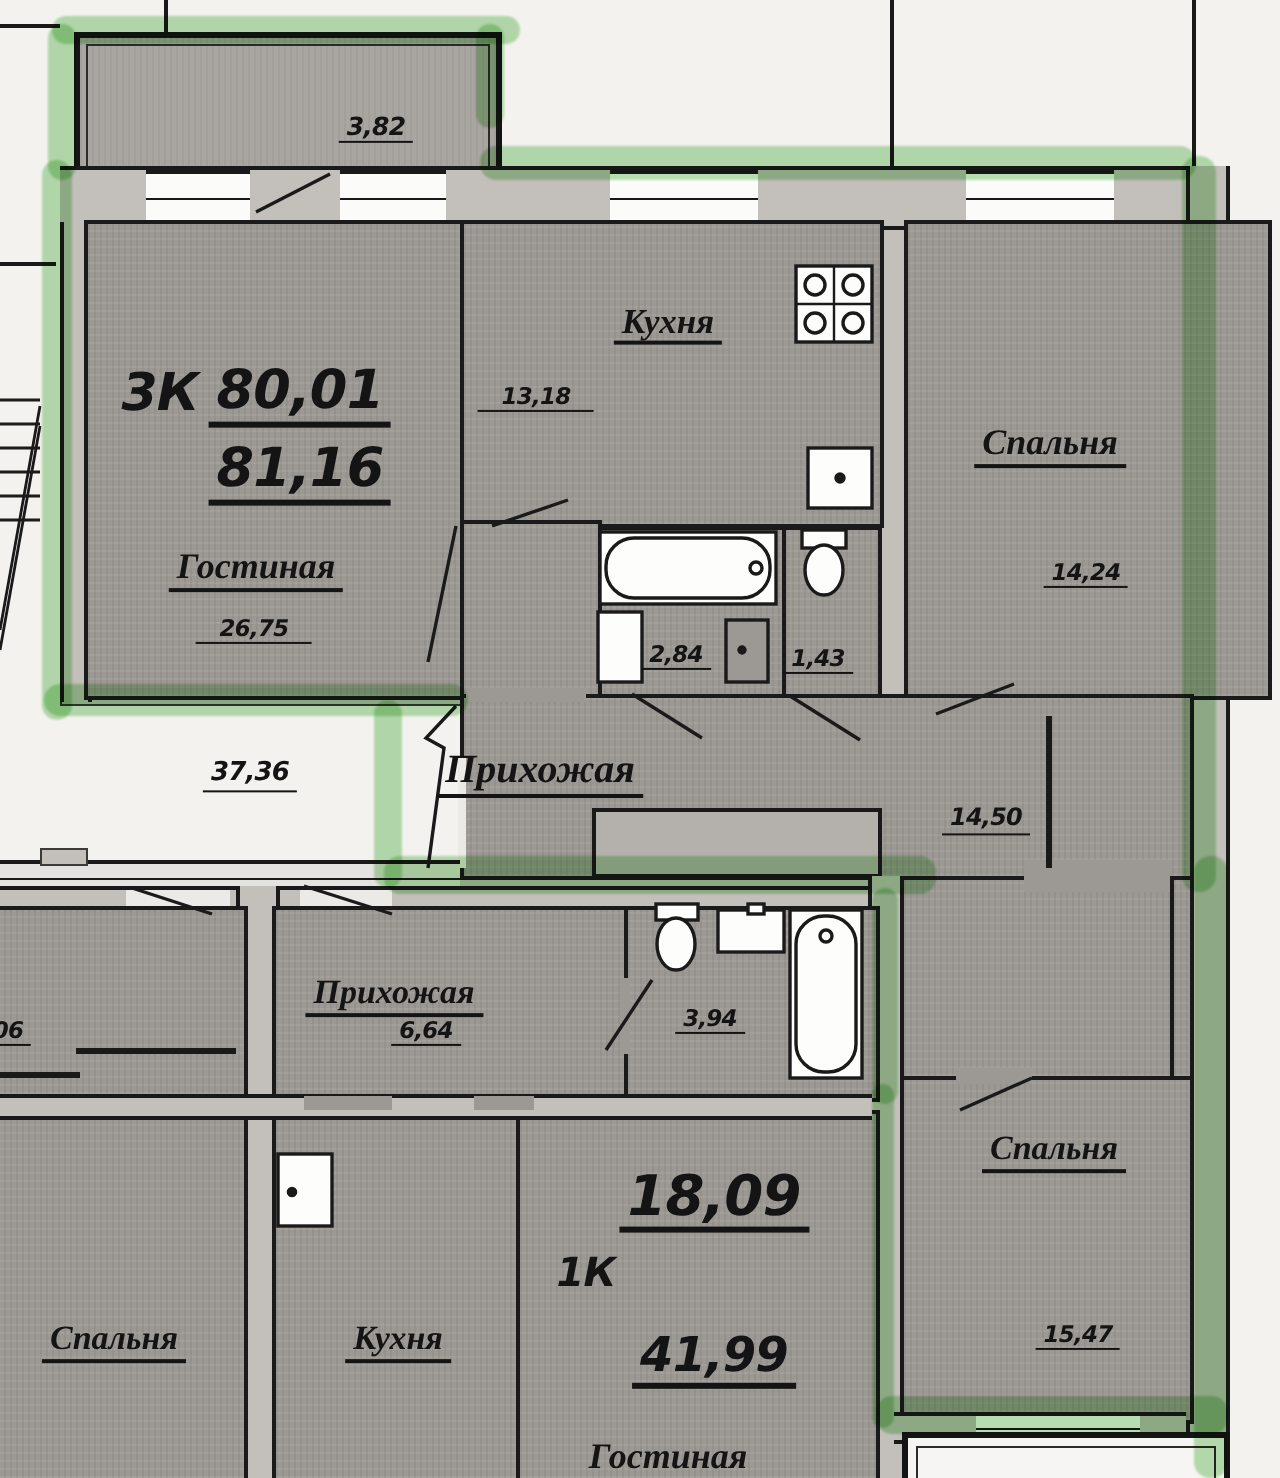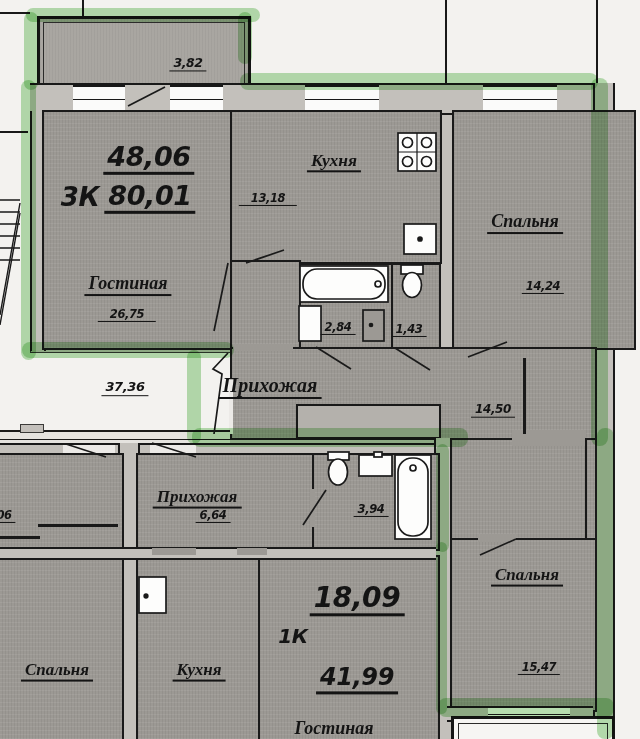--- a/index.html
+++ b/index.html
@@ -179,43 +179,43 @@
   <div class="hl" style="left:21px;top:80px;width:15px;height:280px;"></div>
   <div class="hl" style="left:22px;top:342px;width:212px;height:16px;"></div>
   <div class="hl" style="left:187px;top:350px;width:14px;height:94px;"></div>
   <div class="hl" style="left:192px;top:428px;width:276px;height:19px;"></div>
   <div class="hl" style="left:436px;top:444px;width:13px;height:108px;"></div>
   <div class="hl" style="left:436px;top:542px;width:11px;height:172px;"></div>
   <div class="hl" style="left:438px;top:698px;width:176px;height:19px;"></div>
 
   <div class="num" style="left:188px;top:64px;font-size:12.5px;border-bottom-width:1.5px;">3,82</div>
 
-  <div class="num" style="left:149px;top:159px;font-size:27px;border-bottom-width:3px;">48,06</div>
   <div class="num nounder" style="left:80px;top:198px;font-size:26px;">3К</div>
   <div class="num" style="left:150px;top:198px;font-size:27px;border-bottom-width:3px;">80,01</div>
+  <div class="num" style="left:150px;top:237px;font-size:27px;border-bottom-width:3px;">81,16</div>
   <div class="lbl" style="left:128px;top:285px;font-size:18px;">Гостиная</div>
   <div class="num wide" style="left:127px;top:315px;font-size:11.5px;border-bottom-width:1.5px;">26,75</div>
 
   <div class="lbl" style="left:334px;top:162px;font-size:17.5px;">Кухня</div>
   <div class="num wide" style="left:268px;top:199px;font-size:11.5px;border-bottom-width:1.5px;">13,18</div>
 
   <div class="lbl" style="left:525px;top:223px;font-size:18px;">Спальня</div>
   <div class="num" style="left:543px;top:287px;font-size:11.5px;border-bottom-width:1.5px;">14,24</div>
 
   <div class="num" style="left:338px;top:328px;font-size:11.5px;border-bottom-width:1.5px;">2,84</div>
   <div class="num" style="left:409px;top:330px;font-size:11.5px;border-bottom-width:1.5px;">1,43</div>
 
   <div class="lbl" style="left:270px;top:387px;font-size:20px;">Прихожая</div>
   <div class="num" style="left:493px;top:410px;font-size:12px;border-bottom-width:1.5px;">14,50</div>
 
   <div class="num" style="left:125px;top:388px;font-size:13px;border-bottom-width:1.5px;">37,36</div>
 
   <div class="lbl" style="left:197px;top:498px;font-size:17px;">Прихожая</div>
   <div class="num" style="left:213px;top:516px;font-size:11.5px;border-bottom-width:1.5px;">6,64</div>
-  <div class="num" style="left:355px;top:510px;font-size:11.5px;border-bottom-width:1.5px;margin-left:16px;">3,94</div>
+  <div class="num" style="left:355px;top:510px;font-size:11.5px;border-bottom-width:1.5px;">3,94</div>
   <div class="num" style="left:4px;top:516px;font-size:11.5px;border-bottom-width:1.5px;">06</div>
 
   <div class="num" style="left:357px;top:600px;font-size:28px;border-bottom-width:3px;">18,09</div>
   <div class="num nounder" style="left:293px;top:637px;font-size:20px;">1К</div>
   <div class="num" style="left:357px;top:680px;font-size:24px;border-bottom-width:3px;">41,99</div>
   <div class="lbl" style="left:334px;top:730px;font-size:18px;">Гостиная</div>
 
   <div class="lbl" style="left:57px;top:671px;font-size:17px;">Спальня</div>
   <div class="lbl" style="left:199px;top:671px;font-size:17px;">Кухня</div>
 

